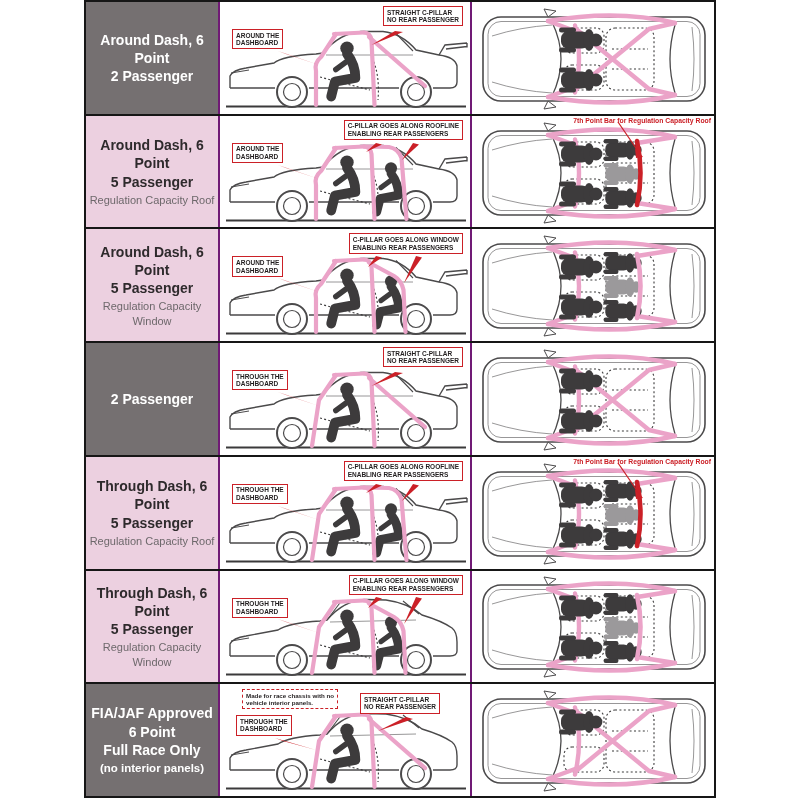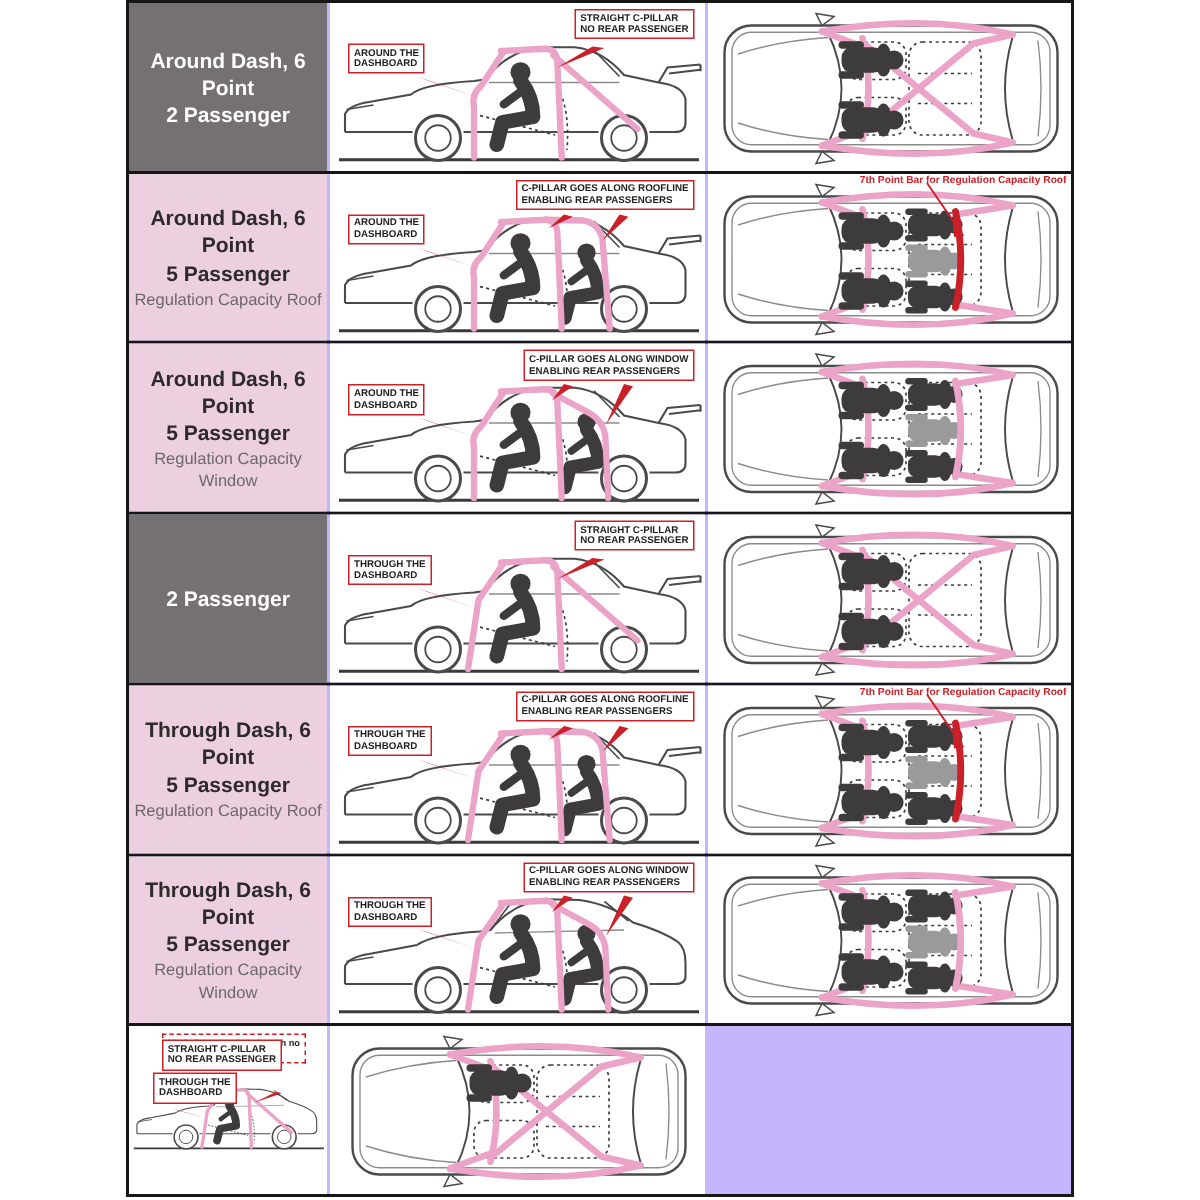--- a/index.html
+++ b/index.html
@@ -1,21 +1,21 @@
 <!DOCTYPE html>
 <html><head>
 <meta charset="utf-8">
 <style>
   html,body{margin:0;padding:0}
   body{width:800px;height:800px;background:#ffffff;position:relative;
        font-family:"Liberation Sans",sans-serif;-webkit-font-smoothing:antialiased}
   #table{position:absolute;left:84px;top:0;width:628px;height:794px;
          border:2px solid #161616;background:#161616;
          display:grid;grid-template-rows:repeat(7,1fr);row-gap:2px}
-  .row{display:grid;grid-template-columns:132px 250px 242px;column-gap:2px;background:#c4b5fd}
+  .row{display:grid;grid-template-columns:132px 250px 242px;column-gap:2px;background:#701a75}
   .cell{background:#ffffff}
   .label-cell{display:flex;flex-direction:column;align-items:center;justify-content:center;
               text-align:center;padding:4px 3px}
   .theme-gray .label-cell{background:#757071}
   .theme-pink .label-cell{background:#ecd0e0}
   .theme-gray .title-line{color:#ffffff}
   .theme-pink .title-line{color:#2e2a2c}
   .title-line{font-weight:bold;font-size:14px;line-height:1.3}
   .subtitle{font-size:11px;line-height:1.3;margin-top:2px}
   .theme-pink .subtitle{color:#6d686b}
@@ -643,20 +643,28 @@
               <ellipse cx="157.92" cy="80" rx="4.84" ry="9.68" fill="#3d3b3c"></ellipse>
               <circle cx="164.08" cy="80" r="5.632000000000001" fill="#3d3b3c"></circle>
             </g>
             <path d="M165,23 Q172,55 165,87" fill="none" stroke="#eba3c8" stroke-width="4.6" stroke-linecap="round"></path>
           </svg>
         </div>
 
     </div>
   </div>
     <div class="row theme-gray row-fia">
+    <div class="cell label-cell">
+      <div>
+          <div class="title-line">FIA/JAF Approved</div>
+          <div class="title-line">6 Point</div>
+          <div class="title-line">Full Race Only</div>
+        </div>
+      <div class="subtitle">(no interior panels)</div>
+    </div>
     <div class="cell side-cell">
       <div class="svg-holder">
           <svg viewBox="0 0 250 108" width="250" height="108">
             <line x1="6" y1="102.5" x2="246" y2="102.5" stroke="#3b3a3b" stroke-width="2"></line>
             <circle cx="72" cy="88" r="15" fill="#fff" stroke="#4b4a4b" stroke-width="2"></circle>
             <circle cx="72" cy="88" r="8.5" fill="none" stroke="#4b4a4b" stroke-width="1.2"></circle>
             <circle cx="196" cy="88" r="15" fill="#fff" stroke="#4b4a4b" stroke-width="2"></circle>
             <circle cx="196" cy="88" r="8.5" fill="none" stroke="#4b4a4b" stroke-width="1.2"></circle>
             <path d="M10,84 L10,72 Q13,66 26,64 L58,58 Q68,51 100,49 L107,48 Q124,28 146,27.5 L166,28 Q188,31 202,43 Q222,49 232,56 Q237,60 237,70 L237,79 Q237,84 230,84 L213,84 M179,84 L89,84 M55,84 L10,84" fill="none" stroke="#4b4a4b" stroke-width="1.4"></path>
             <path d="M107,48 L121,29.5 M199,42 L183,29" stroke="#4b4a4b" stroke-width="1.1" fill="none"></path>

